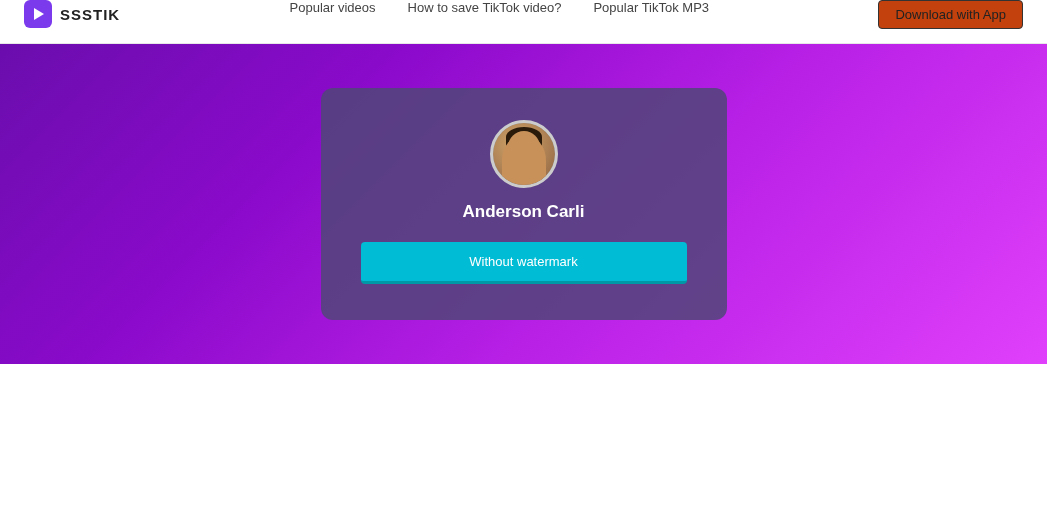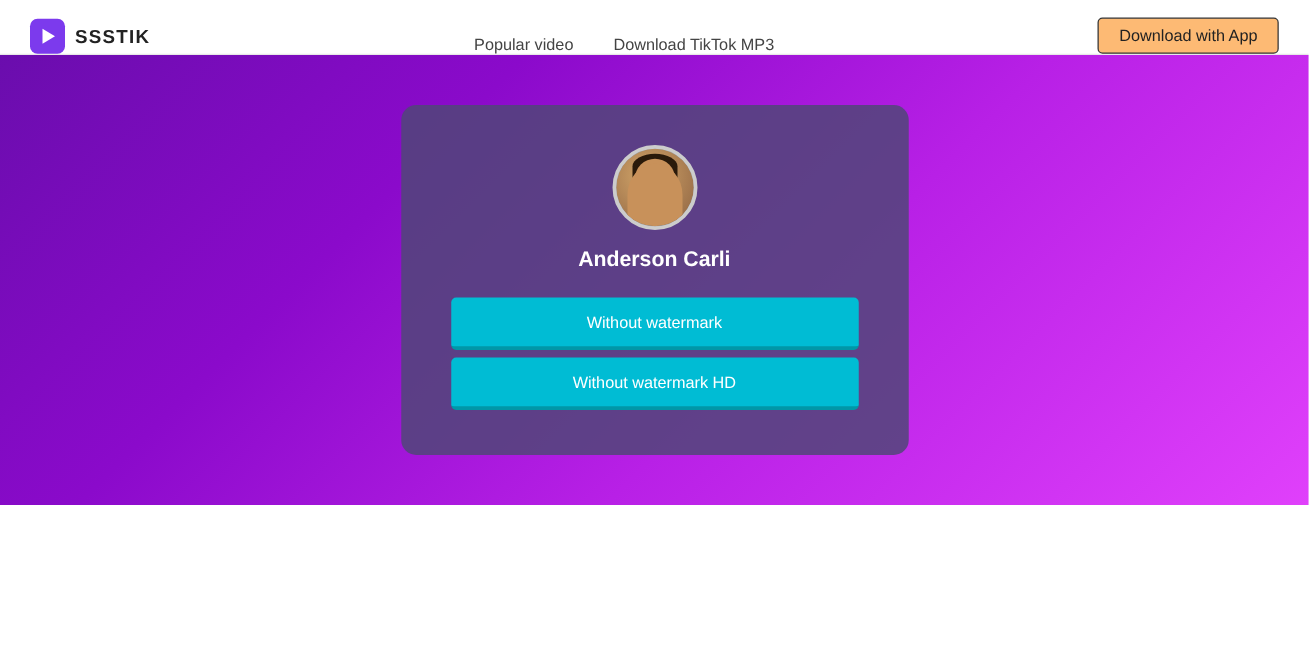--- a/index.html
+++ b/index.html
@@ -1,41 +1,41 @@
 <!DOCTYPE html>
 <html><head>
   <meta charset="utf-8">
   <style>
     * { margin: 0; padding: 0; box-sizing: border-box; }
     body { font-family: -apple-system, BlinkMacSystemFont, 'Segoe UI', Arial, sans-serif; width: 1047px; overflow-x: hidden; }
 
     
     .navbar {
       display: flex;
-      align-items: flex-end;
+      align-items: flex-start;
       justify-content: space-between;
       padding: 0 24px;
       height: 44px;
       background: #fff;
       border-bottom: 1px solid #e8e8e8;
     }
     .navbar-left { display: flex; align-items: center; gap: 8px; }
     .navbar-logo-icon {
       width: 28px; height: 28px;
       background: #7c3aed;
       border-radius: 6px;
       display: flex; align-items: center; justify-content: center;
       color: #fff; font-size: 12px; font-weight: bold;
     }
     .navbar-brand { font-weight: 700; font-size: 15px; color: #222; letter-spacing: 1px; }
     .navbar-links { display: flex; gap: 32px; }
     .navbar-links a { text-decoration: none; color: #444; font-size: 13px; }
     .navbar-cta {
       border: 1.5px solid #333;
-      background: #fdba74;
+      background: #c2410c;
       padding: 6px 16px;
       border-radius: 4px;
       font-size: 13px;
       cursor: pointer;
       color: #222;
     }
 
     
     .hero {
       background: linear-gradient(135deg, #6a0dad 0%, #8b0acb 30%, #b820e6 60%, #e040fb 100%);
@@ -127,37 +127,37 @@
   <div class="navbar-left">
     <div class="navbar-logo-icon">
       <svg width="16" height="16" viewBox="0 0 16 16" fill="white">
         <polygon points="4,2 14,8 4,14" fill="white"></polygon>
       </svg>
     </div>
     <span class="navbar-brand">SSSTIK</span>
   </div>
 
   <div class="navbar-links">
-    <a href="#">Popular video</a>
-    <a href="#">Download TikTok MP3</a>
+    <a href="#">Popular videos</a>
+    <a href="#">How to save TikTok video?</a>
+    <a href="#">Popular TikTok MP3</a>
   </div>
 
   <button class="navbar-cta">Download with App</button>
 </nav>
 
 <section class="hero">
   <div class="card">
     <div class="avatar">
       <div class="avatar-inner">
         <div class="avatar-hair"></div>
         <div class="avatar-head"></div>
         <div class="avatar-face"></div>
       </div>
     </div>
 
     <div class="card-name">Anderson Carli</div>
 
     <div class="download-buttons">
       <button class="dl-btn">Without watermark</button>
-      <button class="dl-btn">Without watermark HD</button>
     </div>
   </div>
 </section>
 
 </body></html>

